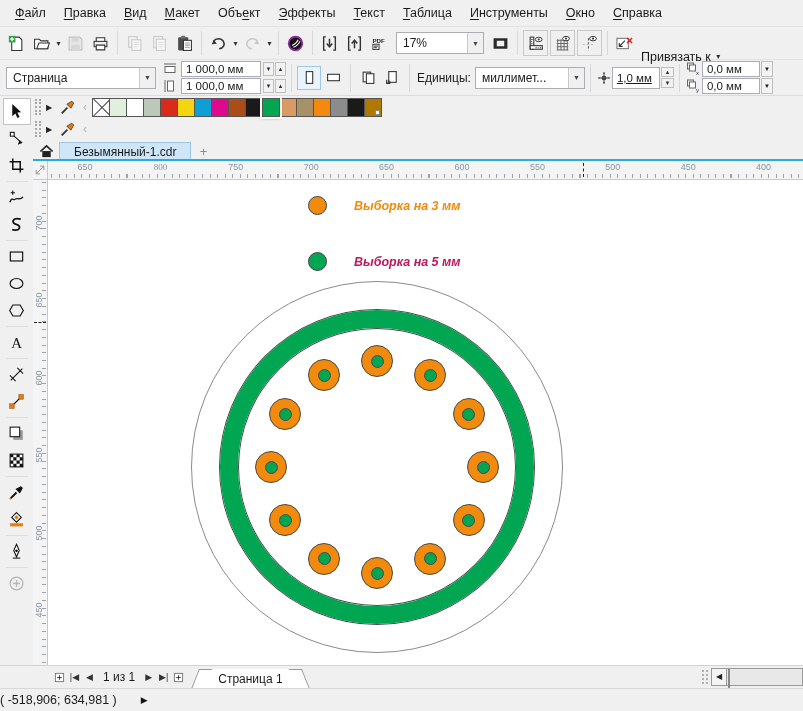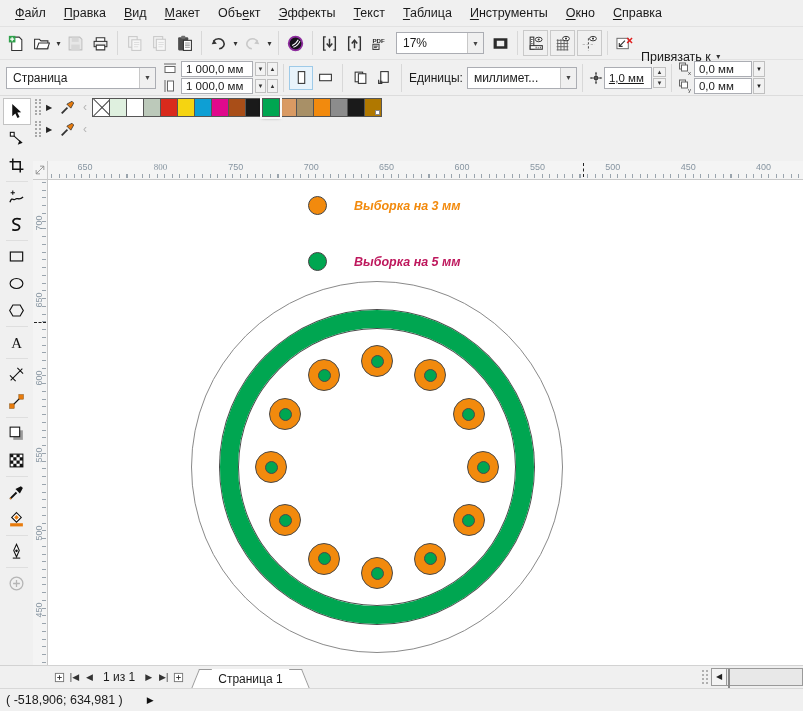--- a/index.html
+++ b/index.html
@@ -30,21 +30,21 @@
   #zoom-combo { width:88px; margin:0 4px; }
   #snap-to { display:flex; align-items:center; font-size:12.5px; padding:0 4px; white-space:nowrap;margin-top:27px; }
   #snap-to .tb-dd { margin-left:3px; }
   
   #prop-bar { position:absolute; left:0; top:60px; width:803px; height:36px;
     display:flex; align-items:center; padding-left:6px; border-bottom:1px solid #dcdcdc; }
   .pb-sep { width:1px; height:28px; background:#d8d8d8; margin:0 5px; flex:none; }
   .field { background:#fff; border:1px solid #abadb3; font-size:11.5px;
     display:flex; align-items:center; padding:0 4px; white-space:nowrap; }
   .stack { display:flex; flex-direction:column; gap:1px; flex:none; }
-  .size-field { width:72px; height:16px; }
+  .size-field { width:80px; height:16px; }
   .spin-pair { display:flex; gap:1px; height:16px; align-items:center; }
   .spin-btn { width:11px; height:14px; border:1px solid #c0c0c0; background:#f2f2f2;
     font-size:6px; display:flex; align-items:center; justify-content:center; color:#333; }
   .pb-icon { width:16px; height:16px; flex:none; display:flex; align-items:center; justify-content:center; }
   .pb-icon svg { width:14px; height:14px; }
   .pb-btn { width:24px; height:24px; display:flex; align-items:center; justify-content:center; flex:none; }
   .pb-btn svg { width:15px; height:15px; }
   .pb-btn.active { border:1px solid #9ecae8; background:#e8f3fb; }
   #units-label { font-size:12px; margin:0 4px 0 2px; white-space:nowrap; }
   #units-combo { width:110px; height:22px; }
@@ -127,21 +127,21 @@
   .page-tab span { position:relative; z-index:1; }
   #hscroll { position:absolute; right:0; top:665px; height:23px; display:flex; align-items:center; }
   .scroll-grip { width:6px; height:14px; border-left:2px dotted #b0b0b0; border-right:2px dotted #b0b0b0; margin-right:3px; }
   .scroll-arrow-btn { width:16px; height:18px; background:#f4f4f4; border:1px solid #9a9a9a;
     display:flex; align-items:center; justify-content:center; font-size:8px; color:#222; }
   .scroll-track { width:76px; height:18px; border:1px solid #9a9a9a; border-left:none; background:#e8e8e8; padding:1px; }
   .scroll-thumb { width:100%; height:100%; background:#d5d1c5; border:1px solid #8a8a8a; }
   
   #statusbar { position:absolute; left:0; top:688px; width:803px; height:23px; border-top:1px solid #d8d8d8;
     display:flex; align-items:center; font-size:12.5px; }
-  #cursor-pos { margin-left:6px; white-space:nowrap; }
+  #cursor-pos { white-space:nowrap; }
   #status-flyout { margin-left:24px; font-size:9px; color:#111; }
 </style>
 </head>
 <body>
 
 <div class="window">
 
   <div id="menubar">
       <span class="menu-item"><u>Ф</u>айл</span>
       <span class="menu-item"><u>П</u>равка</span>
@@ -629,20 +629,35 @@
       <div class="tool-btn">
         <span style="display: flex;">
           <svg viewBox="0 0 16 16">
             <circle cx="8" cy="8" r="6" fill="none" stroke="#b5b5b5" stroke-width="1.2"></circle>
             <path d="M8 4.8 V11.2 M4.8 8 H11.2" stroke="#b5b5b5" stroke-width="1.2"></path>
           </svg>
         </span>
       </div>
     </div>
 
+  <div id="tabbar">
+    <div id="tab-strip">
+      <span id="home-btn">
+          <svg viewBox="0 0 16 16">
+            <path d="M1.5 8 L8 2 L14.5 8" fill="none" stroke="#222" stroke-width="1.8"></path>
+            <path d="M3.5 7.5 V14 H12.5 V7.5 Z" fill="#222"></path>
+          </svg>
+        </span>
+      <span class="doc-tab">
+          <span>Безымянный-1.cdr</span>
+        </span>
+      <span class="new-tab-btn">+</span>
+    </div>
+    <div class="blue-line"></div>
+  </div>
 
   <div id="ruler-corner">
     <svg viewBox="0 0 14 14" width="12" height="12">
         <path d="M2.5 11.5 L11.5 2.5 M11.5 2.5 H7 M11.5 2.5 V7 M2.5 11.5 H7 M2.5 11.5 V7" stroke="#8a8a8a" fill="none"></path>
       </svg>
   </div>
   <div id="hruler">
       <span class="hruler-label" style="left: 37px;">650</span>
       <span class="hruler-label" style="left: 112.4px; font-family: Liberation Serif, serif;">800</span>
       <span class="hruler-label" style="left: 187.8px;">750</span>

